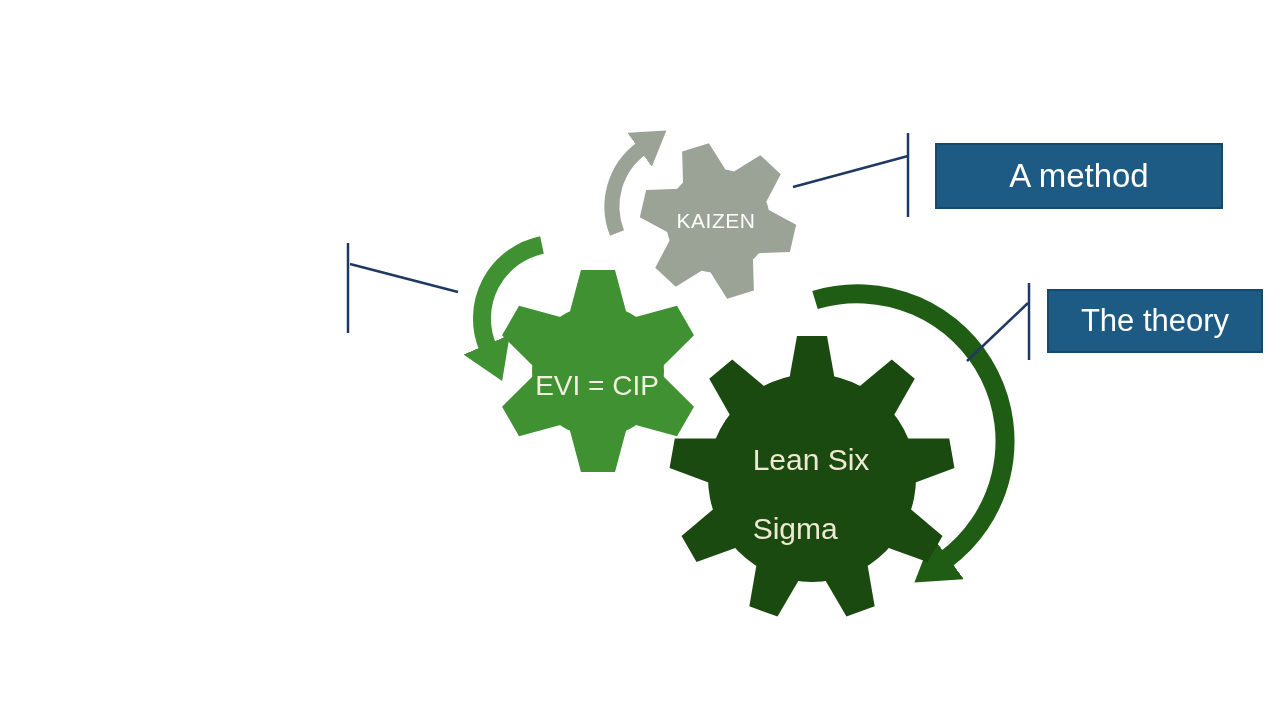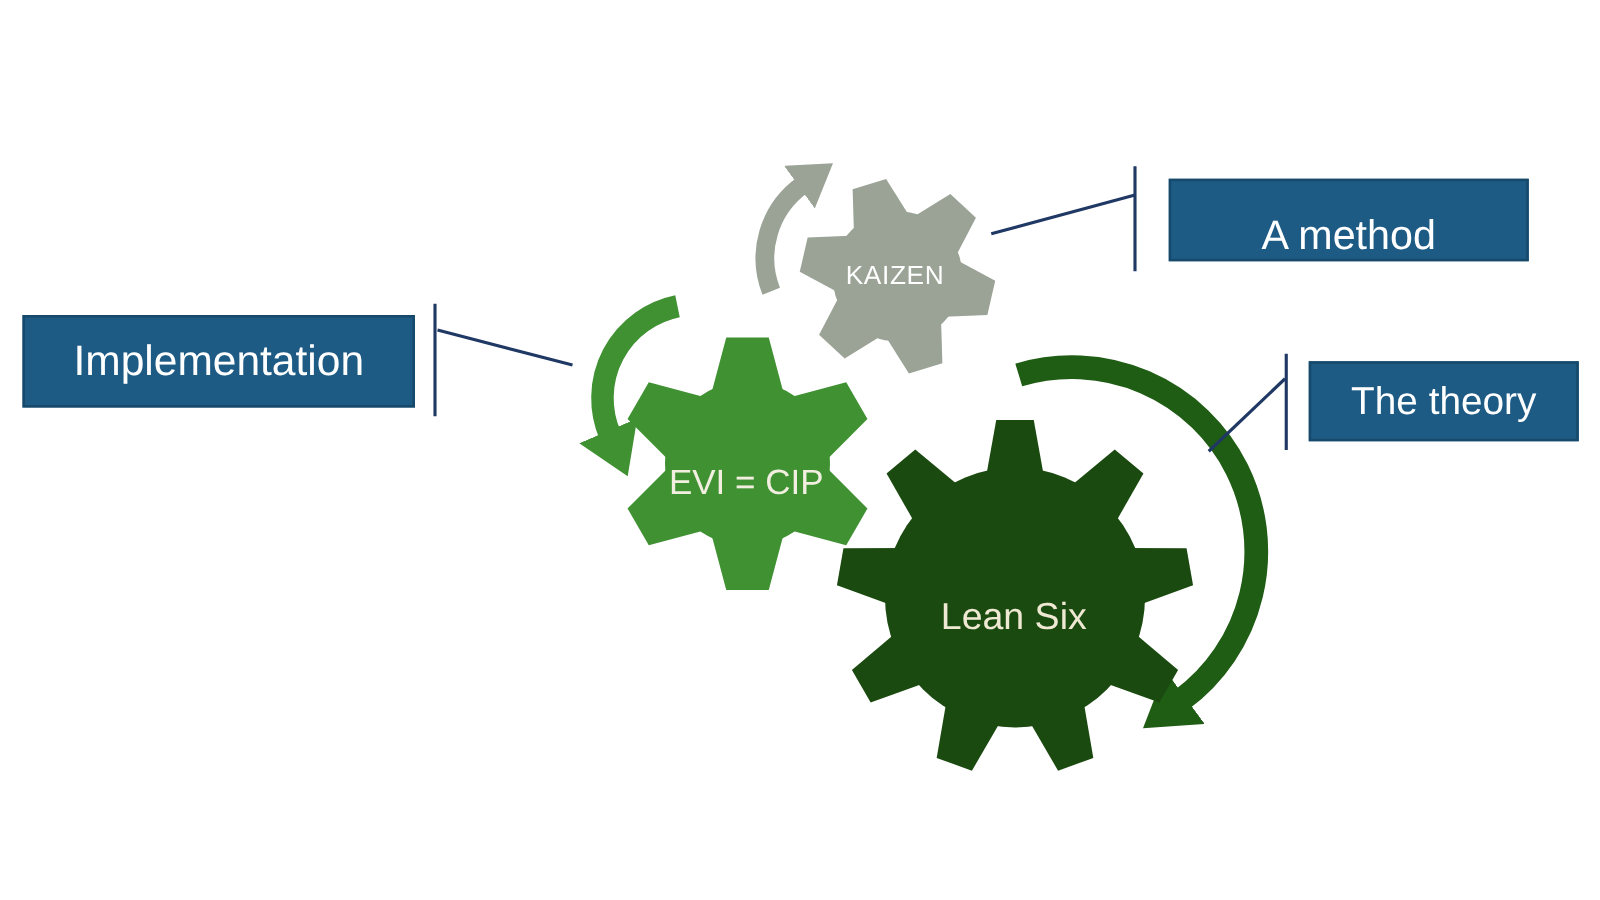--- a/index.html
+++ b/index.html
@@ -13,21 +13,21 @@
     text-align:left;white-space:nowrap;pointer-events:none;
   }
   .gear-label span{display:block;margin-top:34px;}
   .lbl-kaizen{left:716px;top:221px;font-size:21px;letter-spacing:0.5px;}
   .lbl-evi{left:597px;top:386px;font-size:28px;}
   .lbl-lean{left:811px;top:477px;font-size:30px;line-height:35px;}
   .callout{
     position:absolute;display:flex;align-items:center;justify-content:center;
     border:2px solid #17496b;box-sizing:border-box;
   }
-  .co-method{left:935px;top:143px;width:288px;height:66px;font-size:33px;align-items:flex-end;}
+  .co-method{left:935px;top:143px;width:288px;height:66px;font-size:33px;}
   .co-impl{left:18px;top:252px;width:314px;height:74px;font-size:34px;}
   .co-theory{left:1047px;top:289px;width:216px;height:64px;font-size:31px;}
 </style>
 </head>
 <body>
 
 <div class="canvas">
 
   <svg class="diagram-svg" width="1280" height="720" viewBox="0 0 1280 720">
     <defs>
@@ -132,27 +132,25 @@
       <line x1="1029" y1="283" x2="1029" y2="360"></line>
     </g>
   </svg>
 
   <div class="gear-label lbl-kaizen" style="color: rgb(255, 255, 255);">KAIZEN</div>
 
   <div class="gear-label lbl-evi" style="color: rgb(242, 239, 224);">EVI = CIP</div>
 
   <div class="gear-label lbl-lean" style="color: rgb(239, 233, 211);">
     <span>Lean Six</span>
+    <span>Sigma</span>
   </div>
 
   <div class="callout co-method" style="background-color: rgb(29, 91, 133);">
     <span style="color: rgb(255, 255, 255);">A method</span>
   </div>
 
-  <div class="callout co-impl" style="background-color: rgb(29, 91, 133);">
-    <span style="color: rgb(255, 255, 255);">Implementation</span>
-  </div>
 
   <div class="callout co-theory" style="background-color: rgb(29, 91, 133);">
     <span style="color: rgb(255, 255, 255);">The theory</span>
   </div>
 
 </div>
 
 </body></html>

